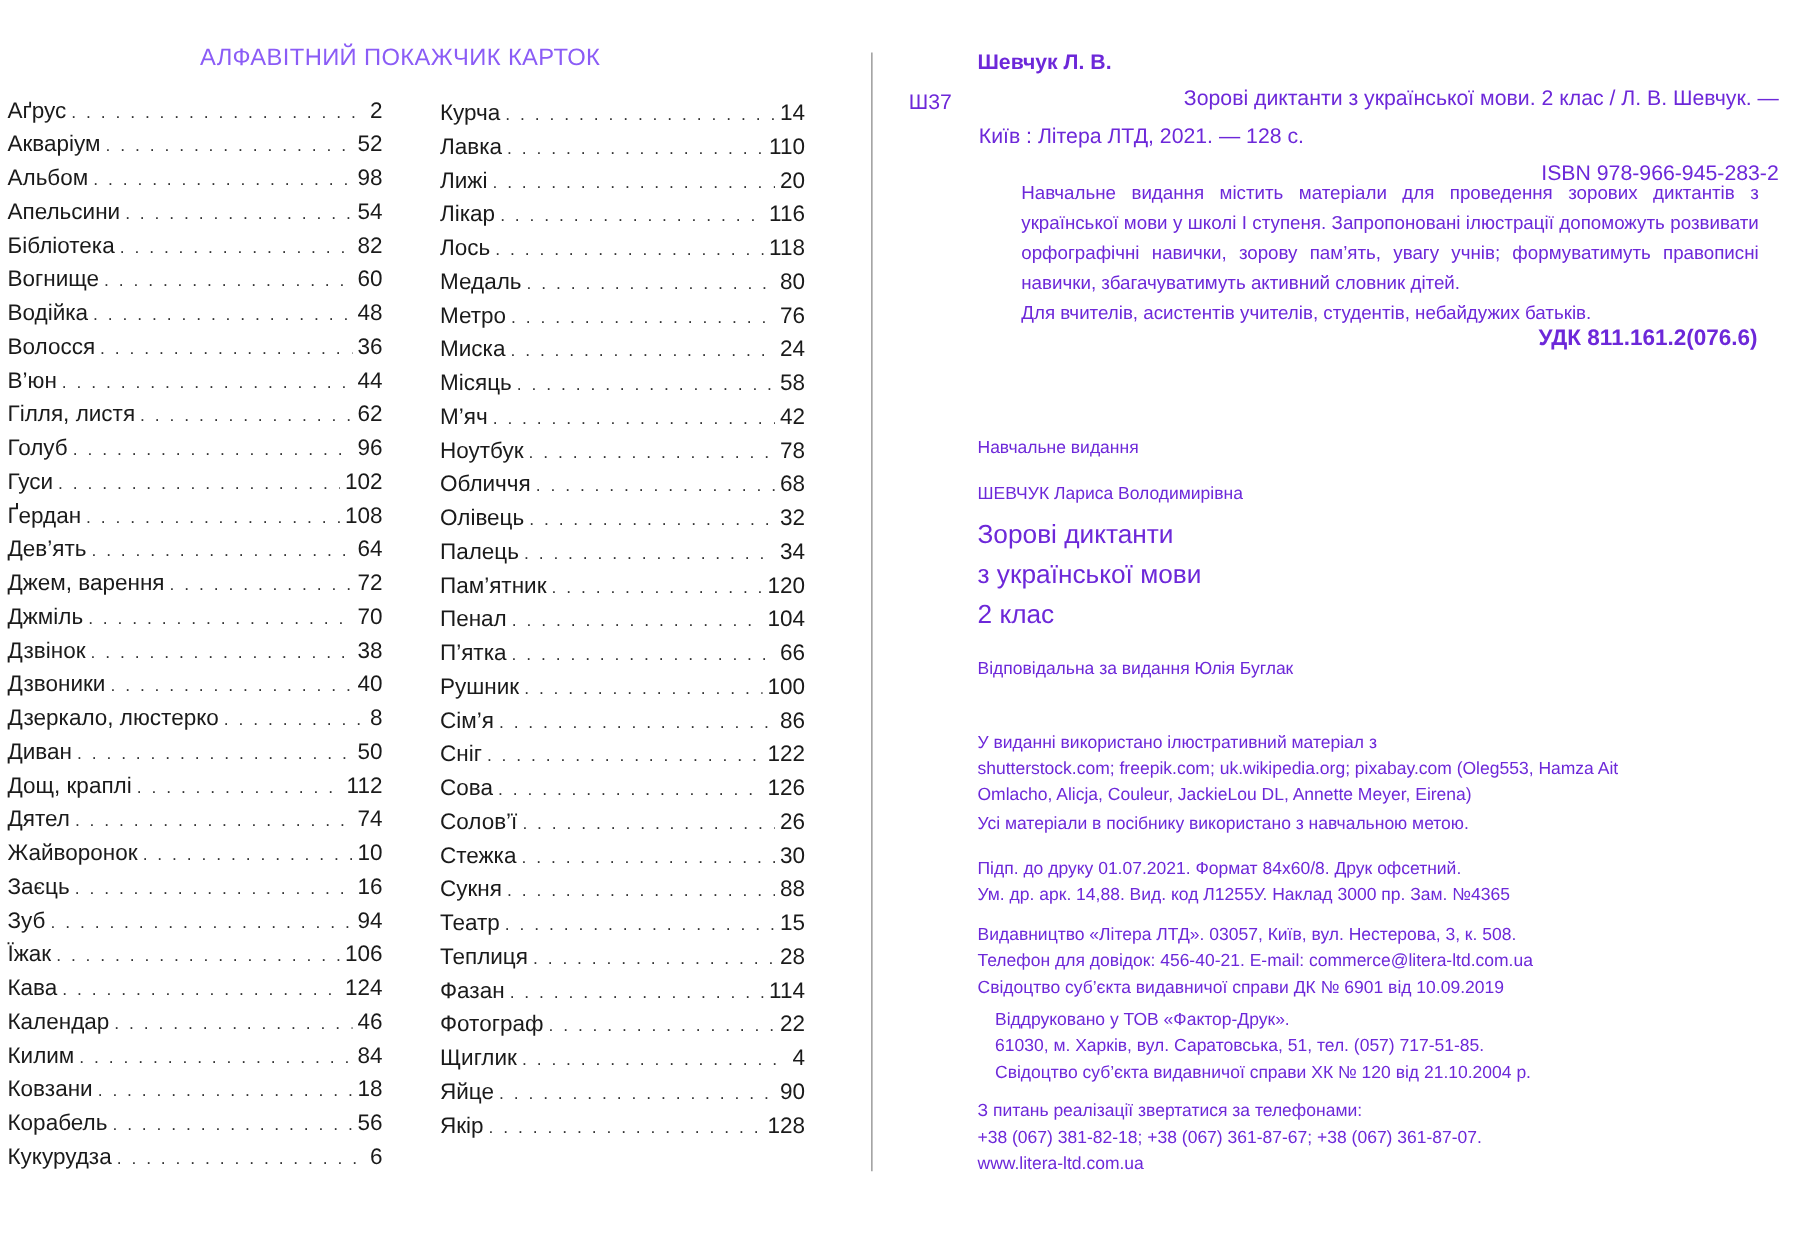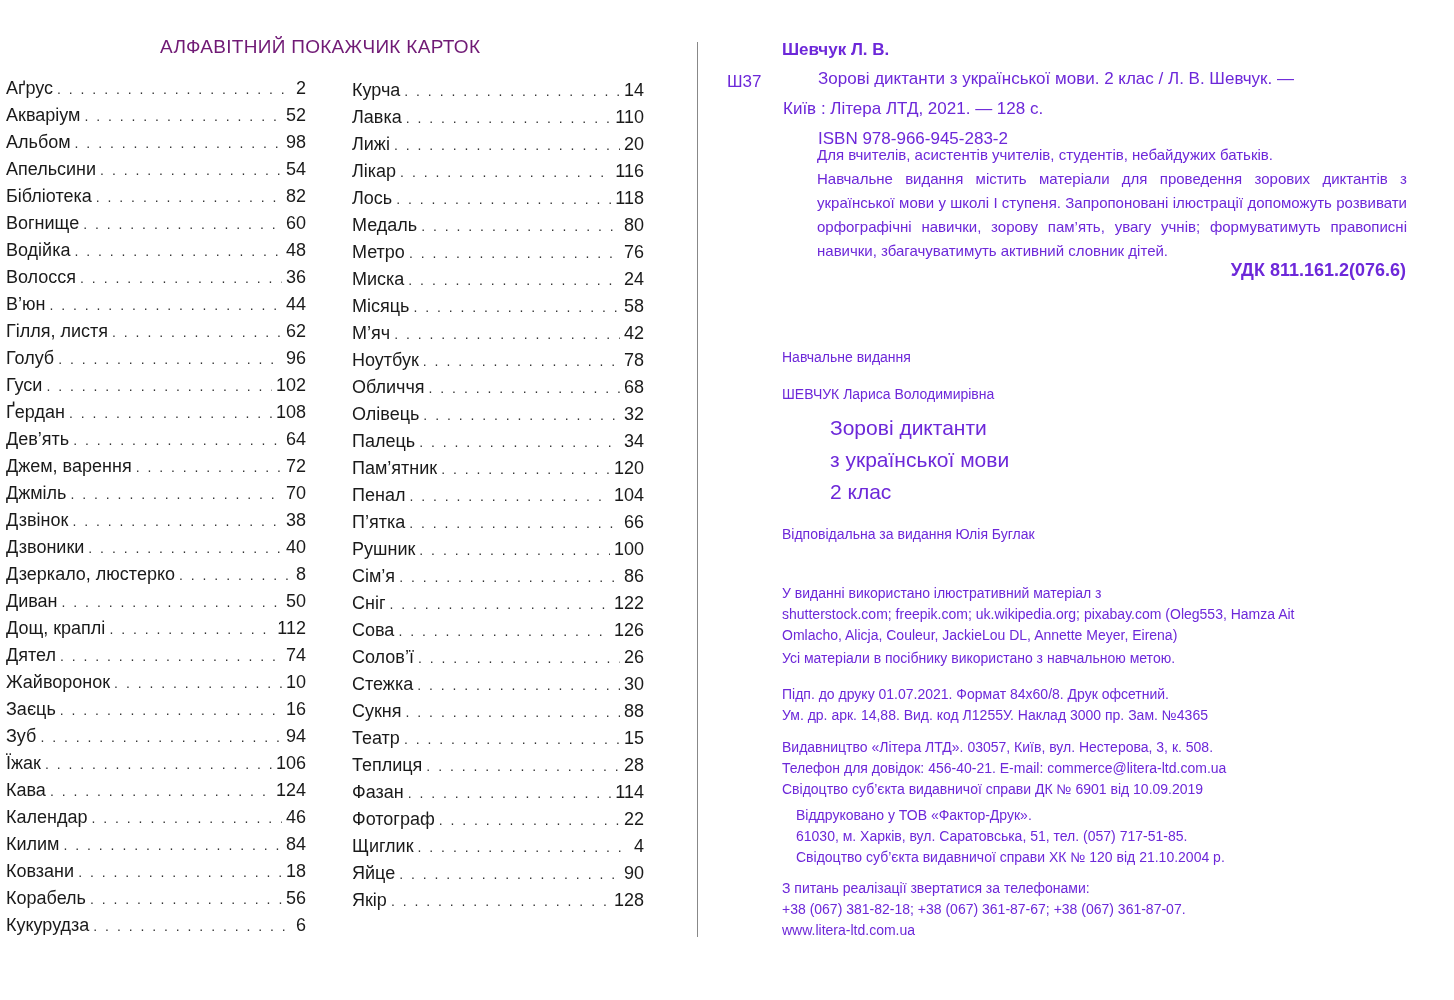--- a/index.html
+++ b/index.html
@@ -1,39 +1,39 @@
 <!DOCTYPE html>
 <html><head>
 <meta charset="utf-8">
 <style>
   html, body { margin:0; padding:0; }
   body { width:1454px; height:1000px; background:#ffffff; position:relative; overflow:hidden; font-family:"Liberation Sans", sans-serif; color:#1a1a1a; }
   .left-page { position:absolute; left:0; top:0; width:690px; height:1000px; }
-  .index-title { position:absolute; left:160px; top:36px; font-size:19px; letter-spacing:0.3px; color:#701a75; }
+  .index-title { position:absolute; left:160px; top:36px; font-size:19px; letter-spacing:0.3px; color:#8b5cf6; }
   .col { position:absolute; top:78px; width:300px; }
   .col-a { left:6px; }
   .col-b { left:352px; top:80px; width:292px; }
   .entry { display:flex; align-items:baseline; height:27px; font-size:18px; white-space:nowrap; }
   .entry .word { flex:0 0 auto; }
   .entry .dots { flex:1 1 auto; overflow:hidden; margin:0 4px; color:#333; letter-spacing:6px; font-size:14px; }
   .entry .dots::before { content:". . . . . . . . . . . . . . . . . . . . . . . . . . . . . . . . . . . ."; letter-spacing:2px; }
   .entry .page { flex:0 0 auto; text-align:right; }
   .divider { position:absolute; left:697px; top:42px; width:1px; height:895px; background:#888; }
   .right-page { position:absolute; left:700px; top:0; width:754px; height:1000px; }
   .rp { position:absolute; font-size:15px; line-height:24px; color:#6d28d9; }
   .author-head { left:82px; top:38px; font-weight:bold; font-size:17px; }
   .code { left:27px; top:70px; font-size:17px; }
   .biblio { left:83px; top:64px; width:640px; font-size:17px; line-height:30px; }
-  .biblio .ind { padding-left:35px; }
+  .biblio .ind { padding-left:35px;text-align:right; }
   .annot { left:82px; top:143px; width:625px; font-size:15px; line-height:24px; text-align:justify; }
   .annot .ind { padding-left:35px; }
   .udk { right:48px; top:258px; font-weight:bold; font-size:18px; }
   .kind { left:82px; top:345px; font-size:14px; }
   .fullname { left:82px; top:382px; font-size:14px; }
-  .booktitle { left:82px; top:412px; font-size:21px; line-height:32px;margin-left:48px; }
+  .booktitle { left:82px; top:412px; font-size:21px; line-height:32px; }
   .resp { left:82px; top:522px; font-size:14px; }
   .block { left:82px; width:620px; font-size:14px; line-height:21px; }
   .b1 { top:583px; }
   .b2 { top:648px; }
   .b3 { top:684px; }
   .b4 { top:737px; }
   .b5 { top:805px;margin-left:14px; }
   .b6 { top:878px; }
 </style>
 </head>
@@ -366,22 +366,22 @@
 
 <div class="right-page">
   <div class="rp author-head">Шевчук Л. В.</div>
   <div class="rp code">Ш37</div>
   <div class="rp biblio">
     <div class="ind">Зорові диктанти з української мови. 2 клас / Л. В. Шевчук. —</div>
     <div>Київ : Літера ЛТД, 2021. — 128 с.</div>
     <div class="ind">ISBN 978-966-945-283-2</div>
   </div>
   <div class="rp annot">
+    <div class="ind">Навчальне видання містить матеріали для проведення зорових диктантів з української мови у школі І ступеня. Запропоновані ілюстрації допоможуть розвивати орфографічні навички, зорову пам’ять, увагу учнів; формуватимуть правописні навички, збагачуватимуть активний словник дітей.</div>
     <div class="ind">Для вчителів, асистентів учителів, студентів, небайдужих батьків.</div>
-    <div class="ind">Навчальне видання містить матеріали для проведення зорових диктантів з української мови у школі І ступеня. Запропоновані ілюстрації допоможуть розвивати орфографічні навички, зорову пам’ять, увагу учнів; формуватимуть правописні навички, збагачуватимуть активний словник дітей.</div>
   </div>
   <div class="rp udk">УДК 811.161.2(076.6)</div>
 
   <div class="rp kind">Навчальне видання</div>
   <div class="rp fullname">ШЕВЧУК Лариса Володимирівна</div>
   <div class="rp booktitle">
     <div>Зорові диктанти</div>
     <div>з української мови</div>
     <div>2 клас</div>
   </div>

